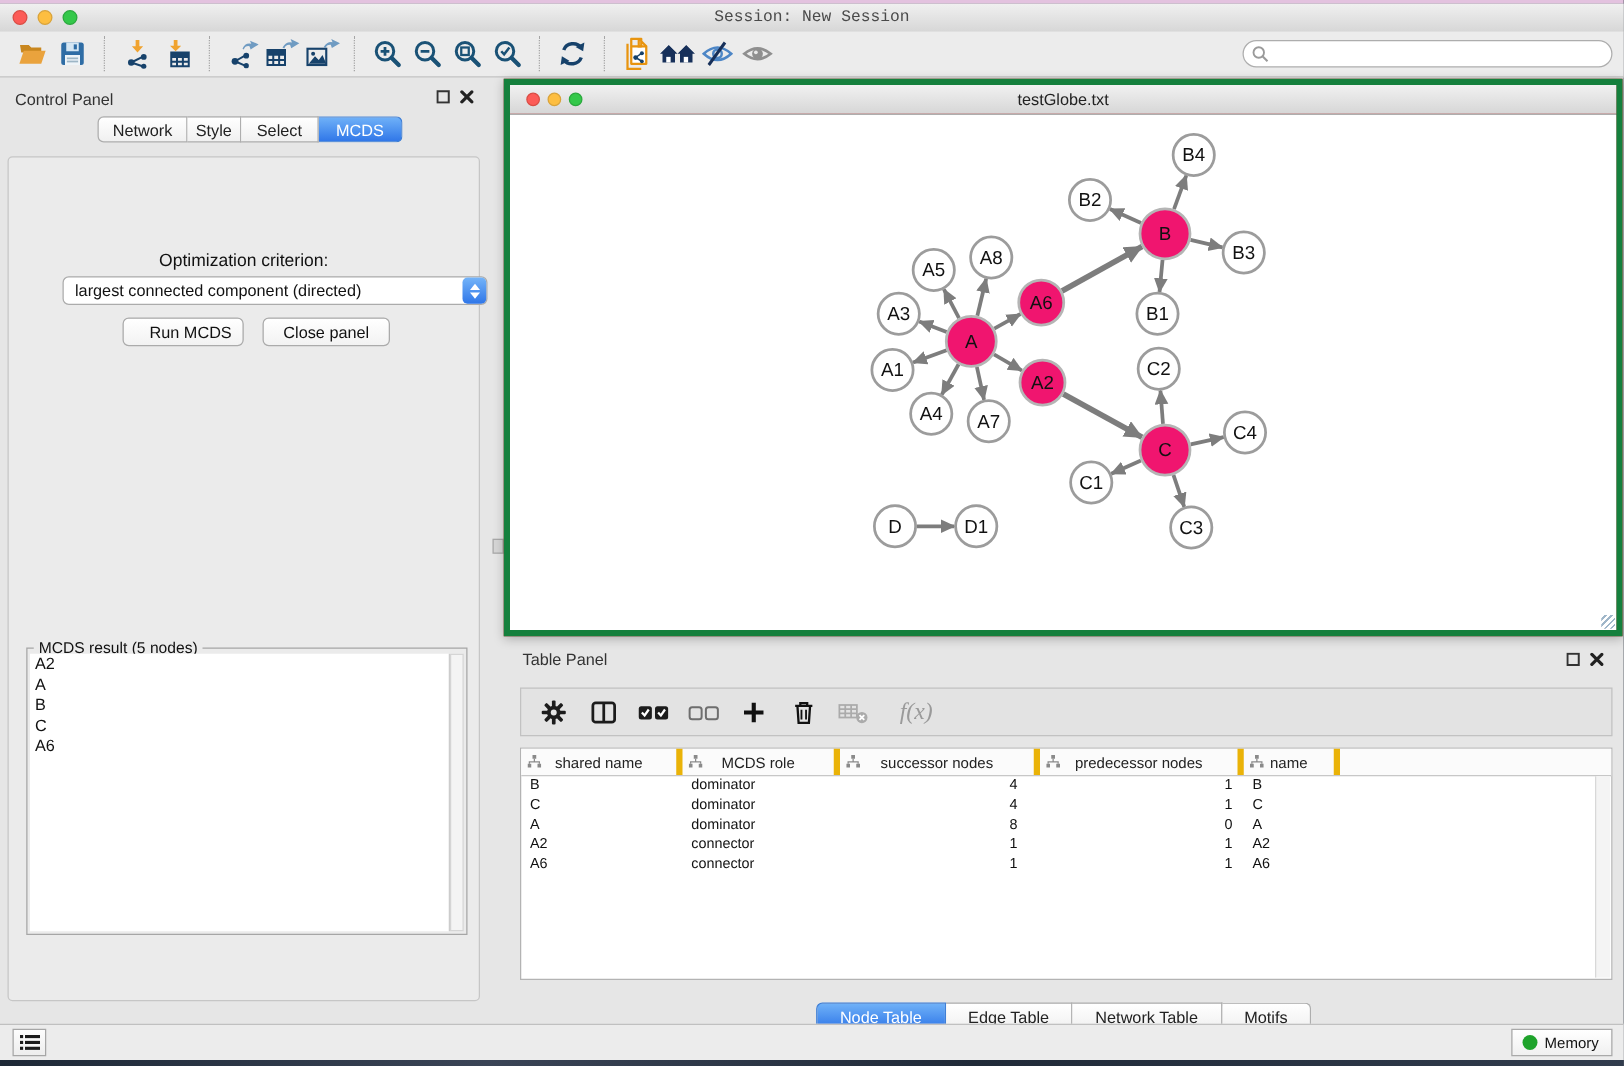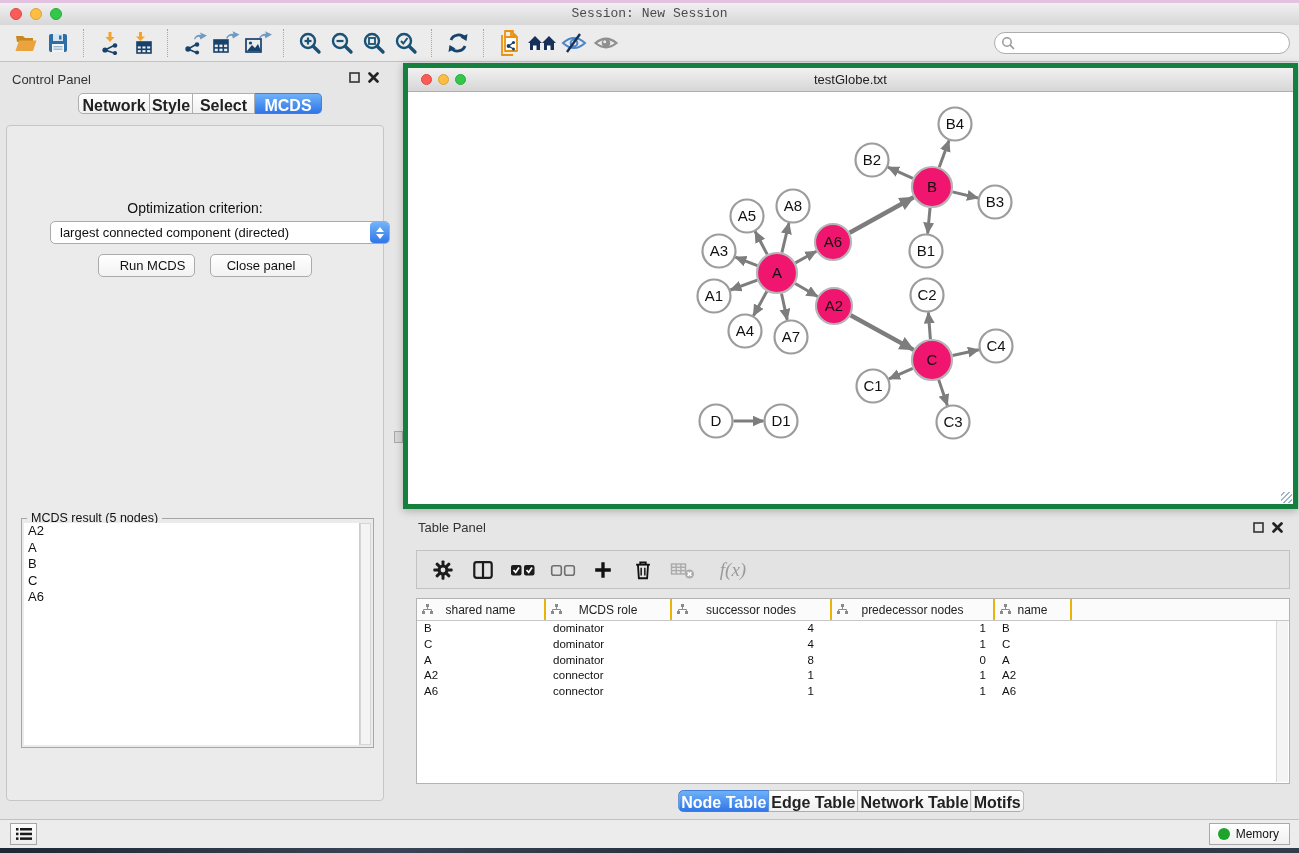--- a/index.html
+++ b/index.html
@@ -29,21 +29,21 @@
   .search svg{margin-left:6px;}
   .search input{border:none;outline:none;flex:1;height:16px;font-size:12px;background:transparent;padding:0 8px 0 4px;}
 
   
   .cpanel{position:absolute;left:0;top:59px;width:391px;bottom:28px;}
   .panel-title{position:absolute;left:12px;top:10px;font-size:13px;color:#333;}
   .panel-ctrl{position:absolute;top:10px;display:flex;gap:8px;align-items:center;}
   .cpanel .panel-ctrl{right:12px;}
   .seg-row{display:flex;}
   .seg{border:1px solid #aeaeae;border-left:none;background:linear-gradient(#ffffff,#f0f0f0);
-       font-size:16px;color:#222;padding:3px 0;text-align:center;box-sizing:border-box;height:21px;font-weight:bold;}
+       font-size:13px;color:#222;padding:3px 0;text-align:center;box-sizing:border-box;height:21px;}
   .seg:first-child{border-left:1px solid #aeaeae;border-radius:5px 0 0 5px;}
   .seg:last-child{border-radius:0 5px 5px 0;}
   .seg.sel{background:linear-gradient(#6fb1f8,#3077e8);color:#fff;border-color:#3f7fd6;}
   .cp-tabs{position:absolute;left:78px;top:31px;}
   .cp-tabs .seg:nth-child(1){width:72px;} .cp-tabs .seg:nth-child(2){width:43px;}
   .cp-tabs .seg:nth-child(3){width:62px;} .cp-tabs .seg:nth-child(4){width:67px;}
   .cp-pane{position:absolute;left:6px;right:7px;top:63px;bottom:19px;background:#ebebeb;
            border:1px solid #c6c6c6;border-radius:4px;}
   .opt-label{position:absolute;top:74px;left:0;right:0;text-align:center;font-size:14px;color:#111;}
   .dropdown{position:absolute;left:43px;top:95px;width:340px;height:23px;background:#fff;
@@ -79,32 +79,32 @@
   
   .tpanel{position:absolute;left:403px;top:511px;right:0;bottom:28px;}
   .tpanel .panel-ctrl{right:16px;}
   .t-toolbar{position:absolute;left:13px;top:36px;width:874px;height:39px;background:#e3e3e3;
              border:1px solid #c2c2c2;box-sizing:border-box;display:flex;align-items:center;padding-left:13px;gap:14px;}
   .t-toolbar .tb-btn{width:26px;}
   .fx{font-family:"Liberation Serif",serif;font-style:italic;font-size:19px;color:#9a9a9a;}
   .table{position:absolute;left:13px;top:84px;width:874px;height:186px;background:#fff;
          border:1px solid #b3b3b3;box-sizing:border-box;}
   .thead{display:flex;height:21px;border-bottom:1px solid #c7c7c7;background:#fbfbfb;}
-  .th{position:relative;border-right:2px solid #eab308;box-sizing:border-box;
+  .th{position:relative;border-right:5px solid #eab308;box-sizing:border-box;
       font-size:12px;color:#222;display:flex;align-items:center;justify-content:center;}
   .th svg{position:absolute;left:5px;top:5px;}
   .tr{display:flex;height:15.8px;}
   .td{box-sizing:border-box;font-size:11.5px;color:#111;overflow:hidden;white-space:nowrap;line-height:15.8px;}
   .c0{width:129px;padding-left:7px;} .c1{width:126px;padding-left:7px;}
   .c2{width:160px;text-align:right;padding-right:18px;}
   .c3{width:163px;text-align:right;padding-right:9px;}
   .c4{width:77px;padding-left:7px;} .cf{flex:1;}
   .t-vscroll{position:absolute;top:22px;right:1px;width:11px;bottom:1px;background:#f4f4f4;border-left:1px solid #d8d8d8;}
   .t-tabs{position:absolute;left:50%;transform:translateX(-50%);top:276px;}
-  .t-tabs .seg{padding:3px 2px;height:22px;}
+  .t-tabs .seg{padding:3px 18px;height:22px;margin-top:12px;}
 
   
   .statusbar{position:absolute;left:0;right:0;bottom:0;height:28px;background:#ececec;border-top:1px solid #c0c0c0;}
   .sb-list{position:absolute;left:10px;top:3px;width:27px;height:22px;background:linear-gradient(#fdfdfd,#ededed);
            border:1px solid #a6a6a6;display:flex;align-items:center;justify-content:center;box-sizing:border-box;}
   .sb-mem{position:absolute;right:9px;top:3px;height:22px;padding:0 10px 0 8px;background:linear-gradient(#ffffff,#f0f0f0);
           border:1px solid #a9a9a9;display:flex;align-items:center;gap:6px;font-size:12px;color:#111;box-sizing:border-box;}
   .dot{width:12px;height:12px;border-radius:50%;background:#1ea32b;}
   .desktop-bottom{position:absolute;bottom:0;left:0;width:100%;height:5px;
      background:linear-gradient(90deg,#1d2836,#3a4456 30%,#202a38 60%,#313c4d);}

